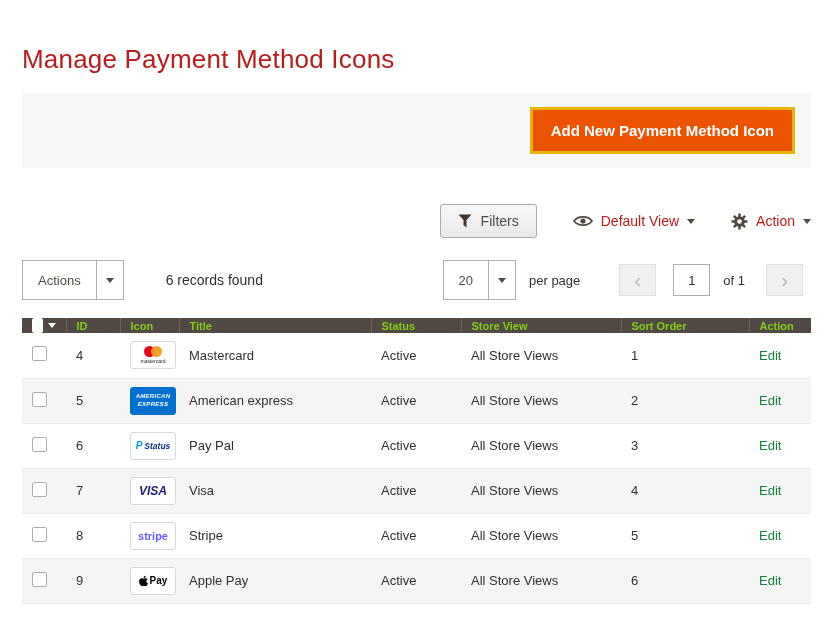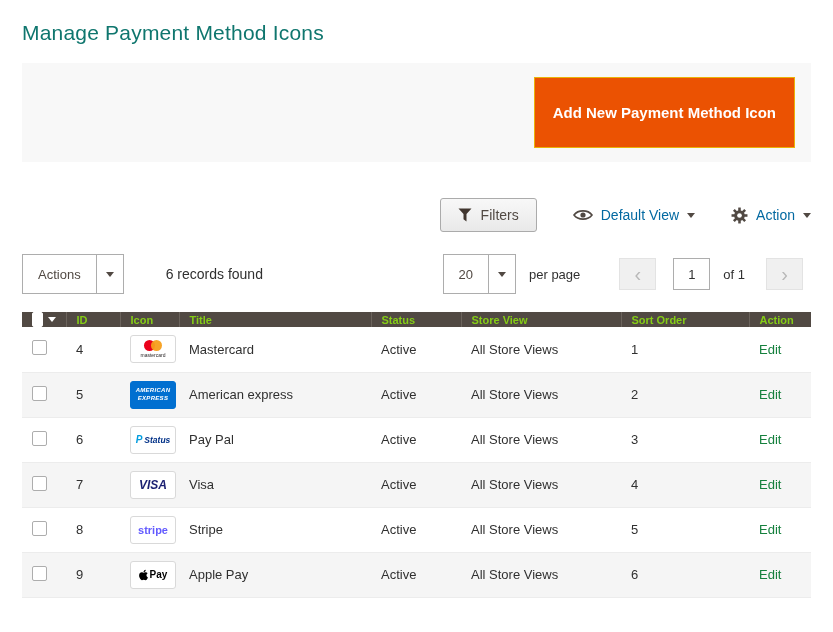--- a/index.html
+++ b/index.html
@@ -6,42 +6,42 @@
   html, body { background: #fff; }
   body {
     width: 833px; height: 632px;
     font-family: "Liberation Sans", sans-serif;
     color: #41362f;
     overflow: hidden;
   }
   .page { padding: 0 22px; }
 
   .page-title {
-    padding-top: 21px;
-    font-size: 21px;
+    padding-top: 44px;
+    font-size: 26px;
     font-weight: 400;
-    color: #0f766e;
+    color: #b91c1c;
     letter-spacing: .2px;
   }
 
   .top-panel {
     margin-top: 18px;
     background: #f8f8f8;
     padding: 14px 16px;
     display: flex;
     justify-content: flex-end;
     align-items: center;
   }
   .btn-primary {
     background: #eb5202;
-    border: 1px solid #eab308;
+    border: 3px solid #eab308;
     color: #fff;
     font-weight: 700;
     font-size: 15px;
-    padding: 26px 18px;
+    padding: 12px 18px;
     font-family: inherit;
     cursor: pointer;
   }
 
   .toolbar {
     margin-top: 36px;
     display: flex;
     justify-content: flex-end;
     align-items: center;
     gap: 36px;
@@ -52,21 +52,21 @@
     background: linear-gradient(#f8f8f8, #e9e9e9);
     padding: 8px 17px;
     font-size: 14px;
     color: #514943;
     border-radius: 3px;
     font-family: inherit;
     cursor: pointer;
   }
   .tool-control {
     display: flex; align-items: center; gap: 8px;
-    font-size: 14px; color: #0369a1; cursor: pointer;
+    font-size: 14px; color: #b91c1c; cursor: pointer;
   }
   .caret-down {
     width: 0; height: 0; display: inline-block;
     border-left: 4px solid transparent;
     border-right: 4px solid transparent;
     border-top: 5px solid #514943;
   }
   .white-caret { border-top-color: #fff; }
 
   .grid-controls {

